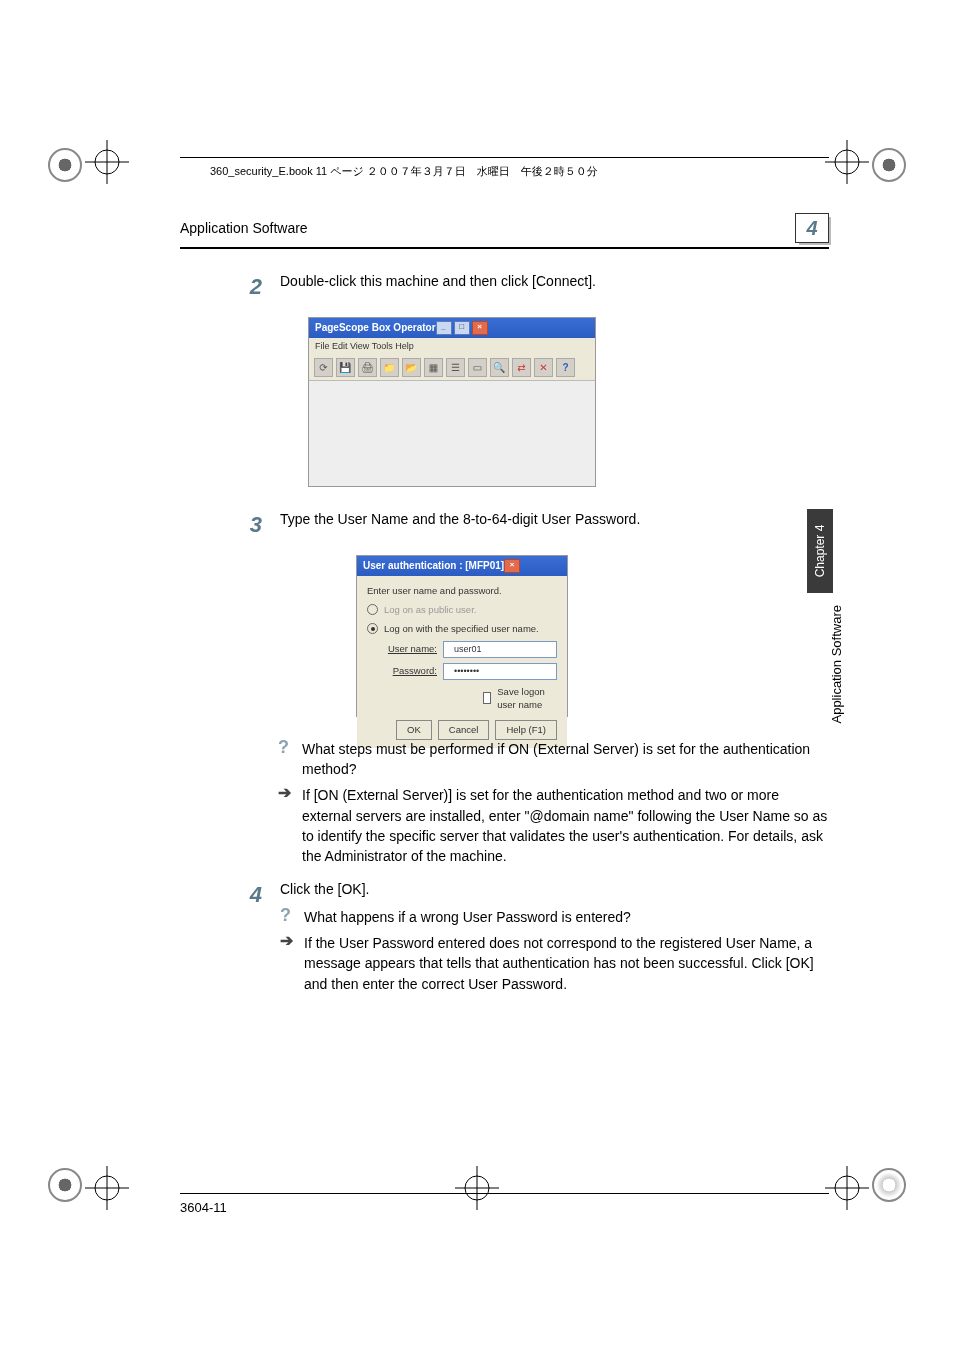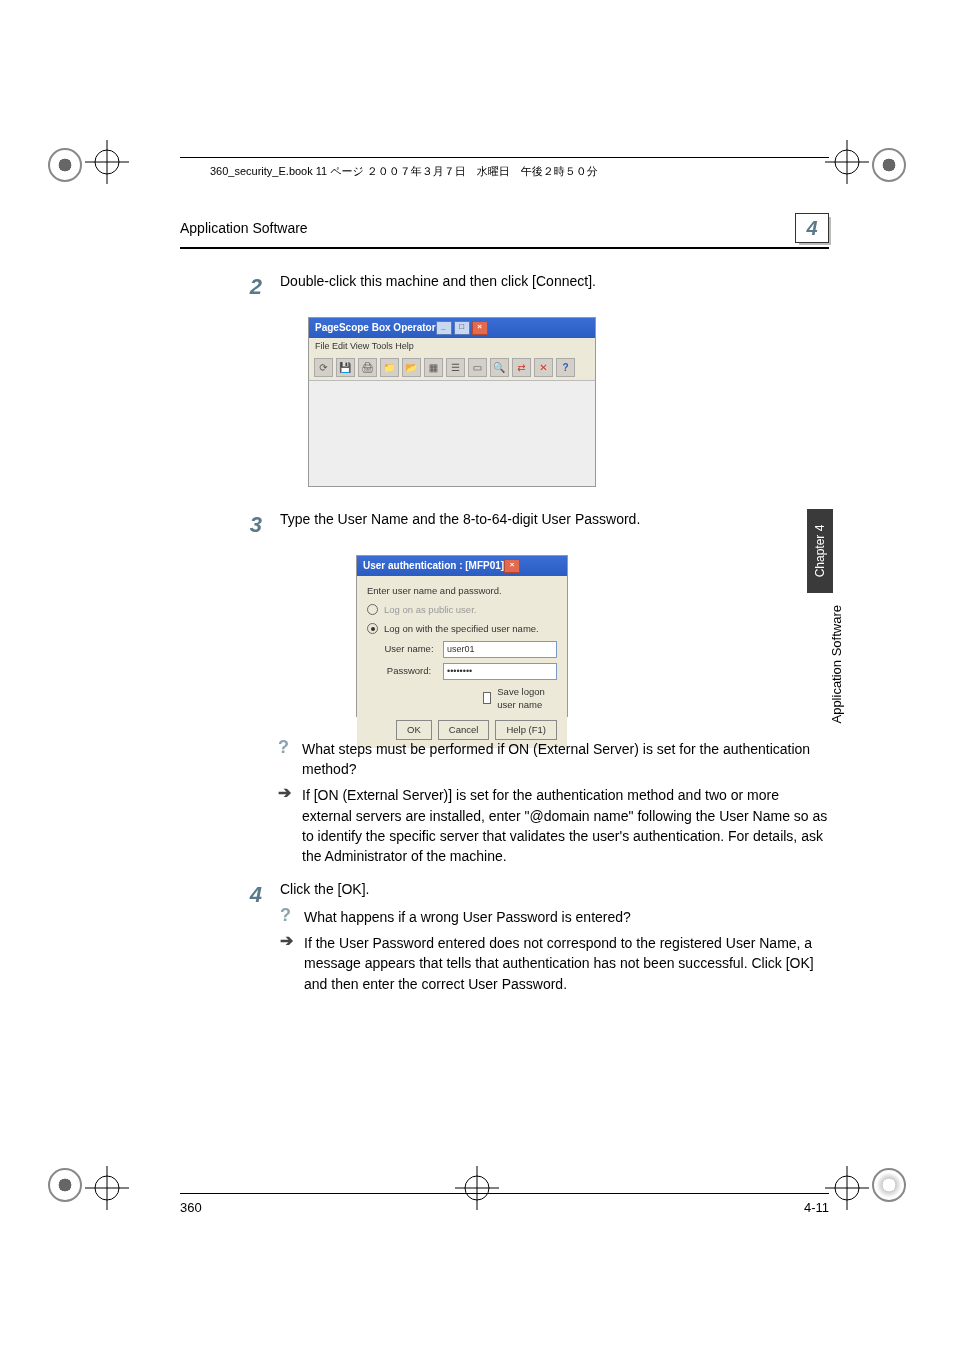--- a/index.html
+++ b/index.html
@@ -42,33 +42,33 @@
 .tree{width:84px;border-right:1px solid #ccc;font-size:9px;padding:3px}
 .tree-node{background:#2a5cc2;color:#fff;padding:0 3px;display:inline-block}
 .win-status{background:#ece9d8;border-top:1px solid #bbb;font-size:9px;padding:2px 5px;color:#2a5cc2;display:flex;justify-content:space-between}
 .win-status .cells{display:flex;gap:2px}
 .win-status .cell{width:20px;height:12px;border:1px solid #bbb}
 .auth-body{background:#ece9d8;padding:8px 10px;font-size:9.5px;color:#333}
 .auth-row{margin:5px 0;display:flex;align-items:center;gap:6px}
 .radio{width:9px;height:9px;border-radius:50%;border:1px solid #666;display:inline-flex;align-items:center;justify-content:center}
 .radio.sel::after{content:"";width:4px;height:4px;border-radius:50%;background:#333}
 .disabled{color:#999}
-.field-label{width:56px;text-align:center;}
-.field-input{border:1px solid #7a9ac8;background:#fff;height:15px;flex:1;font-size:9px;padding:0 3px;display:flex;align-items:center}
+.field-label{width:56px;text-align:right;text-decoration:underline}
+.field-input{border:1px solid #7a9ac8;background:#fff;height:15px;flex:1;font-size:9px;padding:0 10px;display:flex;align-items:center}
 .chk{width:10px;height:10px;border:1px solid #666;background:#fff}
 .auth-btns{display:flex;gap:6px;justify-content:flex-end;margin-top:8px}
 .dlg-btn{border:1px solid #888;background:#ece9d8;font-size:9.5px;padding:2px 10px}
 .qa{margin-left:34px;margin-top:6px}
 .qa-row{display:flex;gap:8px;margin-bottom:6px}
 .qa-icon{width:16px;flex-shrink:0;color:#8aa4b0;font-size:18px;font-weight:bold;line-height:16px}
 .qa-icon.arrow{font-size:16px;color:#444}
 .side-tab{position:absolute;right:-4px;top:372px;width:26px;height:84px;background:#3a3a3a;color:#fff;font-size:12px;display:flex;align-items:center;justify-content:center}
 .side-tab span{transform:rotate(-90deg);white-space:nowrap}
 .side-label{position:absolute;right:0;top:468px;font-size:13px;transform:rotate(-90deg);transform-origin:right top;white-space:nowrap}
-.footer{position:absolute;bottom:0;left:0;right:0;border-top:1px solid #000;padding-top:6px;display:flex;justify-content:space-between;font-size:13px}
+.footer{position:absolute;bottom:0;left:0;right:0;border-top:1px solid #000;padding-top:6px;display:flex;justify-content:flex-start;font-size:13px}
 </style>
 </head>
 <body>
 
 <div class="corner-dot cd-tl"></div>
 <div class="corner-dot cd-tr"></div>
 <div class="corner-dot cd-bl"></div>
 <div class="corner-dot cd-br"></div>
 
 <div class="crop-mark cm-tl"><svg viewBox="0 0 44 44">

